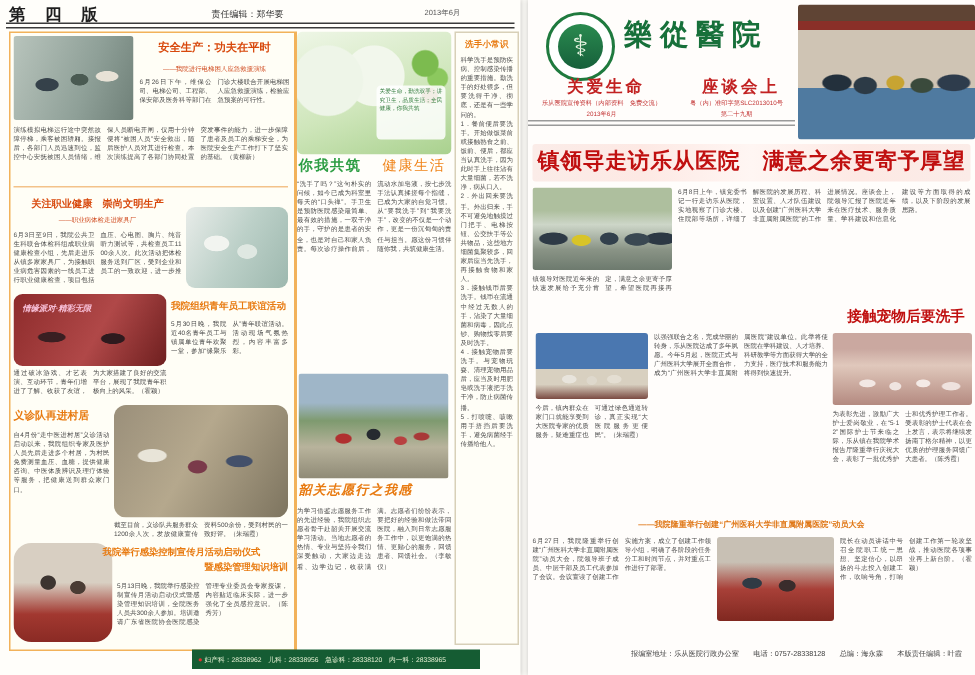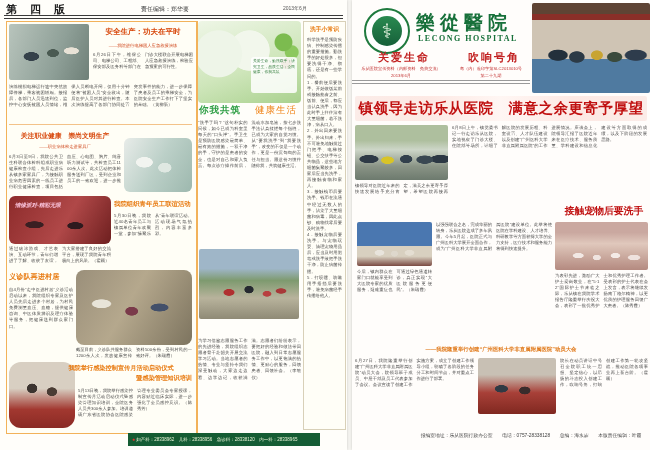--- a/index.html
+++ b/index.html
@@ -99,20 +99,21 @@
     </div>
     <div class="abs" style="left:199px;top:104px;font-size:9.5px;font-weight:bold;color:#2e9e44;letter-spacing:1px;text-shadow:0 0 1px #ffffff;">你我共筑</div>
     <div class="abs" style="left:255px;top:104px;font-size:9.5px;font-weight:normal;color:#f08418;letter-spacing:1px;text-shadow:0 0 1px #ffffff;">健康生活</div>
     <div class="abs tiny c2" style="left:198px;top:120px;width:103px;height:127px;">“洗手了吗？”这句朴实的问候，如今已成为科室里每天的“口头禅”。手卫生是预防医院感染最简单、最有效的措施，一双干净的手，守护的是患者的安全，也是对自己和家人负责。每次诊疗操作前后，流动水加皂液，按七步洗手法认真揉搓每个指缝，已成为大家的自觉习惯。从“要我洗手”到“我要洗手”，改变的不仅是一个动作，更是一份沉甸甸的责任与担当。愿这份习惯伴随你我，共筑健康生活。</div>
     <div class="photo" style="left:199px;top:249px;width:100px;height:70px;background:
         radial-gradient(ellipse at 30% 62%, #b03030 0 5%, transparent 6%),
         radial-gradient(ellipse at 50% 58%, #262a30 0 6%, transparent 7%),
         radial-gradient(ellipse at 68% 64%, #b84040 0 4%, transparent 5%),
         radial-gradient(ellipse at 82% 60%, #a83838 0 4%, transparent 5%),
         linear-gradient(180deg,#9fb6c8 0 28%,#7e9a6f 45%,#b8b39c 70%,#8f8a76);"></div>
+    <div class="abs otitle" style="left:199px;top:321px;width:102px;font-size:8.5px;letter-spacing:1px;font-style:italic;">韶关志愿行之我感</div>
     <div class="abs tiny c2" style="left:198px;top:338px;width:103px;height:92px;">为学习借鉴志愿服务工作的先进经验，我院组织志愿者骨干赴韶关开展交流学习活动。当地志愿者的热情、专业与坚持令我们深受触动，大家边走边看、边学边记，收获满满。志愿者们纷纷表示，要把好的经验和做法带回医院，融入到日常志愿服务工作中，以更饱满的热情、更贴心的服务，回馈患者、回馈社会。（李敏仪）</div>
 
     <div class="abs" style="left:303px;top:21px;width:43px;height:409px;border:1px solid #d8d0b8;background:#fffef7;box-sizing:border-box;padding:3px 3px;">
       <div class="otitle center" style="font-size:5.8px;margin-bottom:3px;">洗手小常识</div>
       <div class="tiny prelines" style="height:386px;">科学洗手是预防疾病、控制感染传播的重要措施。勤洗手的好处很多，但要洗得干净、彻底，还是有一些学问的。
 1．餐前便后要洗手。开始做饭菜前或接触熟食之前、饭前、便后，都应当认真洗手，因为此时手上往往沾有大量细菌，若不洗净，病从口入。
 2．外出回来要洗手。外出归来，手不可避免地触摸过门把手、电梯按钮、公交扶手等公共物品，这些地方细菌集聚较多，回家后应当先洗手，再接触食物和家人。
 3．接触钱币后要洗手。钱币在流通中经过无数人的手，沾染了大量细菌和病毒，因此点钞、购物找零后要及时洗手。
 4．接触宠物后要洗手。与宠物玩耍、清理宠物用品后，应当及时用肥皂或洗手液把手洗干净，防止病菌传播。
 5．打喷嚏、咳嗽用手捂挡后要洗手，避免病菌经手传播给他人。</div>
@@ -125,23 +126,22 @@
     </div>
   </div>
 
   <div class="page rp">
 
     <div class="abs" style="left:12px;top:8px;width:46px;height:46px;border:2px solid #1f7a3e;border-radius:50%;background:#ffffff;box-sizing:border-box;">
       <div class="abs" style="left:6px;top:6px;width:30px;height:30px;border-radius:50%;background:linear-gradient(180deg,#2a8a50,#16603a);
                   color:#eaf6e4;font-size:20px;line-height:30px;text-align:center;">⚕</div>
     </div>
     <div class="abs serif" style="left:64px;top:10px;width:130px;font-size:19px;font-weight:bold;color:#17703a;letter-spacing:5px;white-space:nowrap;">樂從醫院</div>
-    <div class="abs serif" style="left:66px;top:34px;width:130px;font-size:8px;font-weight:bold;color:#17703a;letter-spacing:1.5px;">LECONG HOSPITAL</div>
     <div class="abs serif" style="left:26px;top:50px;font-size:11px;font-weight:bold;color:#c22222;letter-spacing:2px;">关爱生命</div>
-    <div class="abs serif" style="left:116px;top:50px;font-size:11px;font-weight:bold;color:#c22222;letter-spacing:2px;">吹响号角</div>
+    <div class="abs serif" style="left:116px;top:50px;font-size:11px;font-weight:bold;color:#c22222;letter-spacing:2px;">座谈会上</div>
     <div class="abs center" style="left:2px;top:66px;width:94px;font-size:4.2px;color:#c33333;">乐从医院宣传资料（内部资料　免费交流）</div>
     <div class="abs center" style="left:2px;top:73px;width:94px;font-size:4.2px;color:#c33333;">2013年6月</div>
     <div class="abs center" style="left:100px;top:66px;width:78px;font-size:4.2px;color:#c33333;">粤（内）准印字第SLC2013010号</div>
     <div class="abs center" style="left:100px;top:73px;width:78px;font-size:4.2px;color:#c33333;">第二十九期</div>
     <div class="abs dbl-lt" style="left:0px;top:80px;width:178px;"></div>
 
     <div class="photo" style="left:180px;top:3px;width:118px;height:90px;background:
         radial-gradient(ellipse at 22% 58%, #23303c 0 7%, transparent 8%),
         radial-gradient(ellipse at 38% 60%, #2c3a46 0 7%, transparent 8%),
         radial-gradient(ellipse at 55% 58%, #c8a432 0 6%, transparent 7%),

